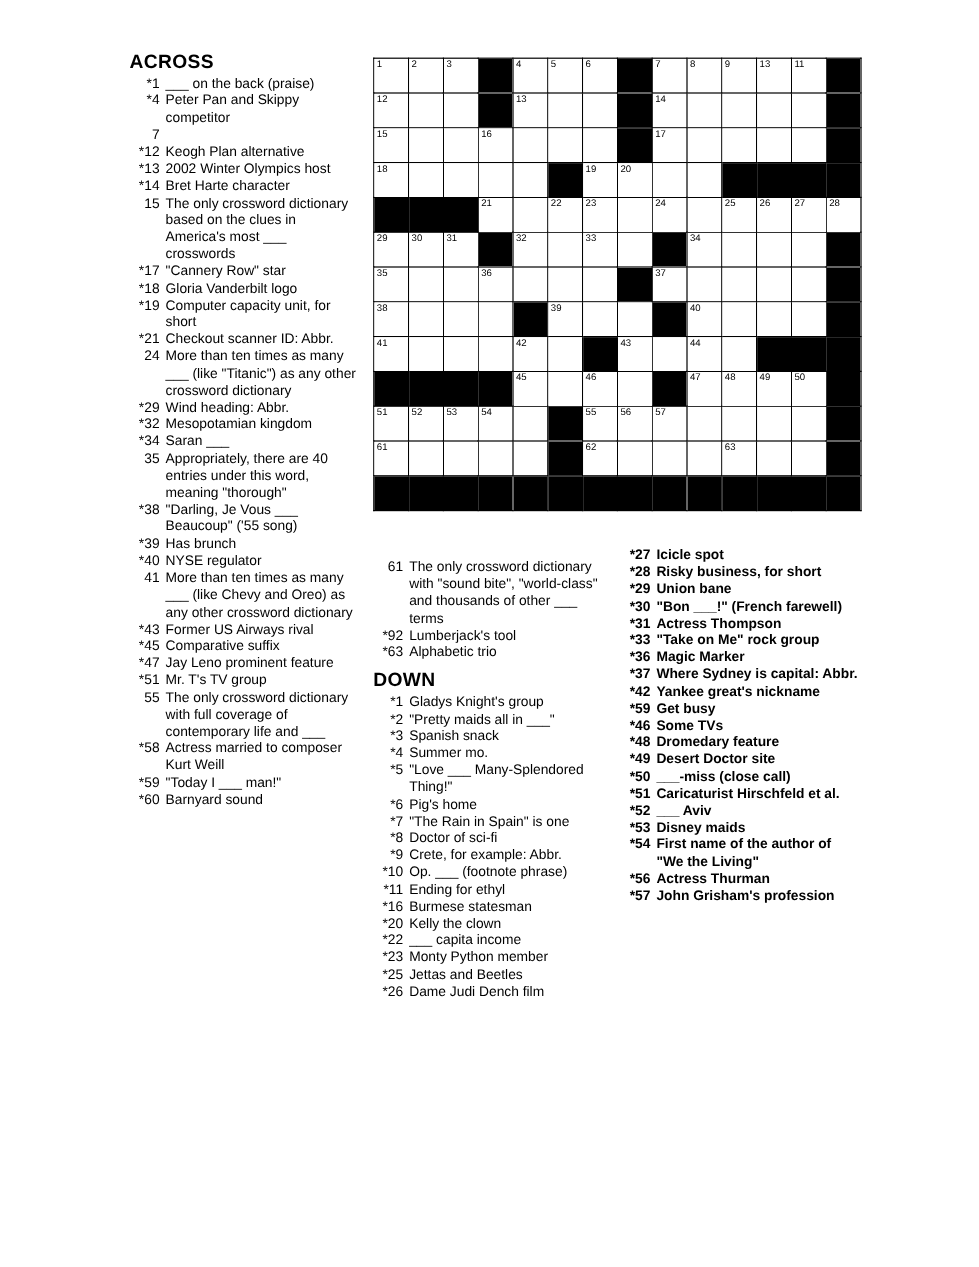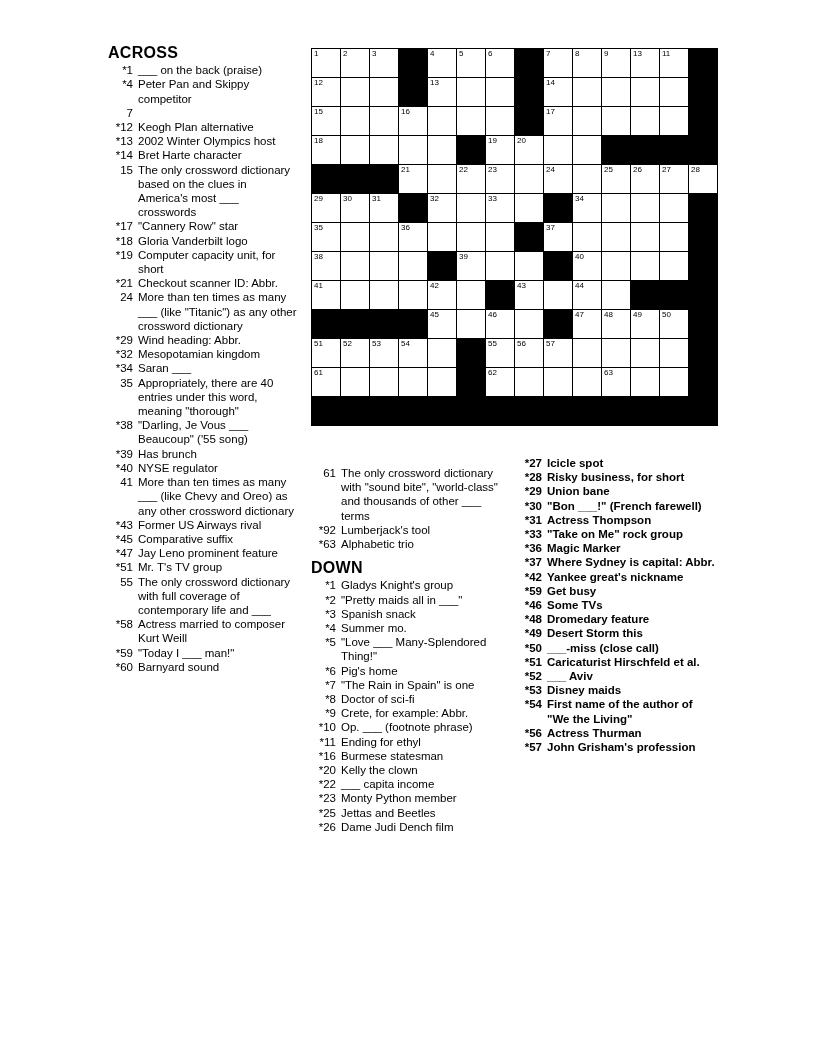--- a/index.html
+++ b/index.html
@@ -669,21 +669,21 @@
         <div class="clue">
           <div class="cnum">*46</div>
           <div class="ctext">Some TVs</div>
         </div>
         <div class="clue">
           <div class="cnum">*48</div>
           <div class="ctext">Dromedary feature</div>
         </div>
         <div class="clue">
           <div class="cnum">*49</div>
-          <div class="ctext">Desert Storm this</div>
+          <div class="ctext">Desert Doctor site</div>
         </div>
         <div class="clue">
           <div class="cnum">*50</div>
           <div class="ctext">___-miss (close call)</div>
         </div>
         <div class="clue">
           <div class="cnum">*51</div>
           <div class="ctext">Caricaturist Hirschfeld et al.</div>
         </div>
         <div class="clue">

